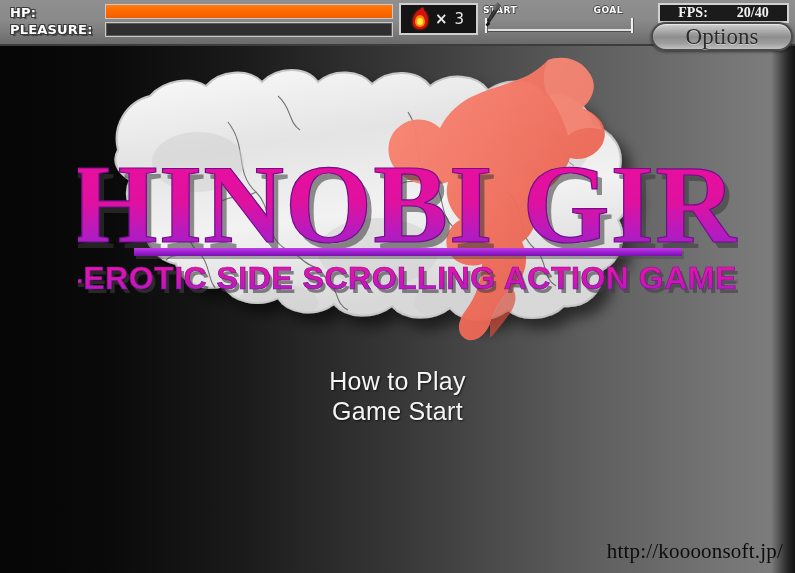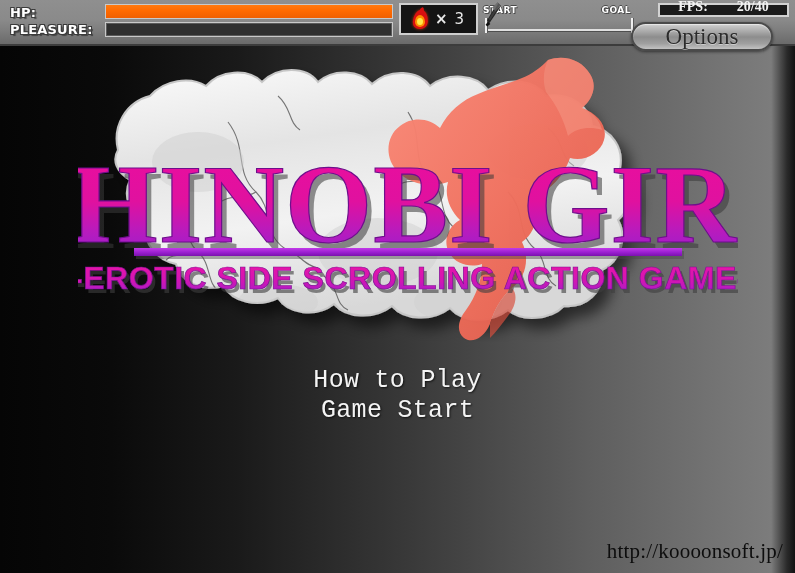--- a/index.html
+++ b/index.html
@@ -139,21 +139,21 @@
     position: absolute;
     top: 0;
     color: #ffffff;
     font-family: "DejaVu Sans", sans-serif;
     font-size: 9px;
     font-weight: bold;
     letter-spacing: 0.5px;
     text-shadow: 1px 1px 0 #4a4a4a, -1px 0 0 #4a4a4a, 0 -1px 0 #4a4a4a;
   }
   #track-start { left: 0; }
-  #track-goal  { right: 4px; }
+  #track-goal  { right: 12px; }
   .track-line {
     position: absolute;
     left: 2px; right: 2px; top: 24px;
     height: 2px;
     background: #e0e0e0;
     box-shadow: 0 1px 0 #4f4f4f;
   }
   .track-tick {
     position: absolute;
     top: 13px;
@@ -166,38 +166,38 @@
   #kunai {
     position: absolute;
     left: -2px; top: -4px;
     width: 22px; height: 28px;
   }
 
   
   #fps-box {
     position: absolute;
     left: 658px; top: 3px;
-    width: 131px; height: 14px;
+    width: 131px; height: 20px;
     background: #1b1b1b;
     border: 2px solid #d2d2d2;
     box-sizing: border-box;
     display: flex;
     align-items: flex-end;
     justify-content: center;
     gap: 29px;
     color: #f2f2f2;
     font-family: "Liberation Serif", serif;
     font-size: 14px;
     font-weight: bold;
   }
 
   
   #options-button {
     position: absolute;
-    left: 631px; top: 22px;
+    left: 651px; top: 22px;
     width: 142px; height: 29px;
     border-radius: 15px;
     background: linear-gradient(to bottom, #cfcfcf 0%, #b4b4b4 22%, #8d8d8d 52%, #9f9f9f 78%, #c2c2c2 100%);
     border: 2px solid #4a4a4a;
     box-sizing: border-box;
     display: flex;
     align-items: center;
     justify-content: center;
     box-shadow: inset 0 1px 1px rgba(255,255,255,0.55), 0 1px 3px rgba(0,0,0,0.5);
     cursor: pointer;
@@ -220,21 +220,21 @@
 
   
   #menu {
     position: absolute;
     left: 0; top: 366px;
     width: 795px;
     text-align: center;
   }
   .menu-item {
     color: #f4f4f4;
-    font-family: Liberation Mono, monospace;
+    font-family: Liberation Sans, sans-serif;
     font-size: 25px;
     line-height: 30px;
     letter-spacing: 0.3px;
     cursor: pointer;
     text-shadow: 1px 1px 2px rgba(0,0,0,0.65);
   }
 
   
   #site-url {
     position: absolute;

